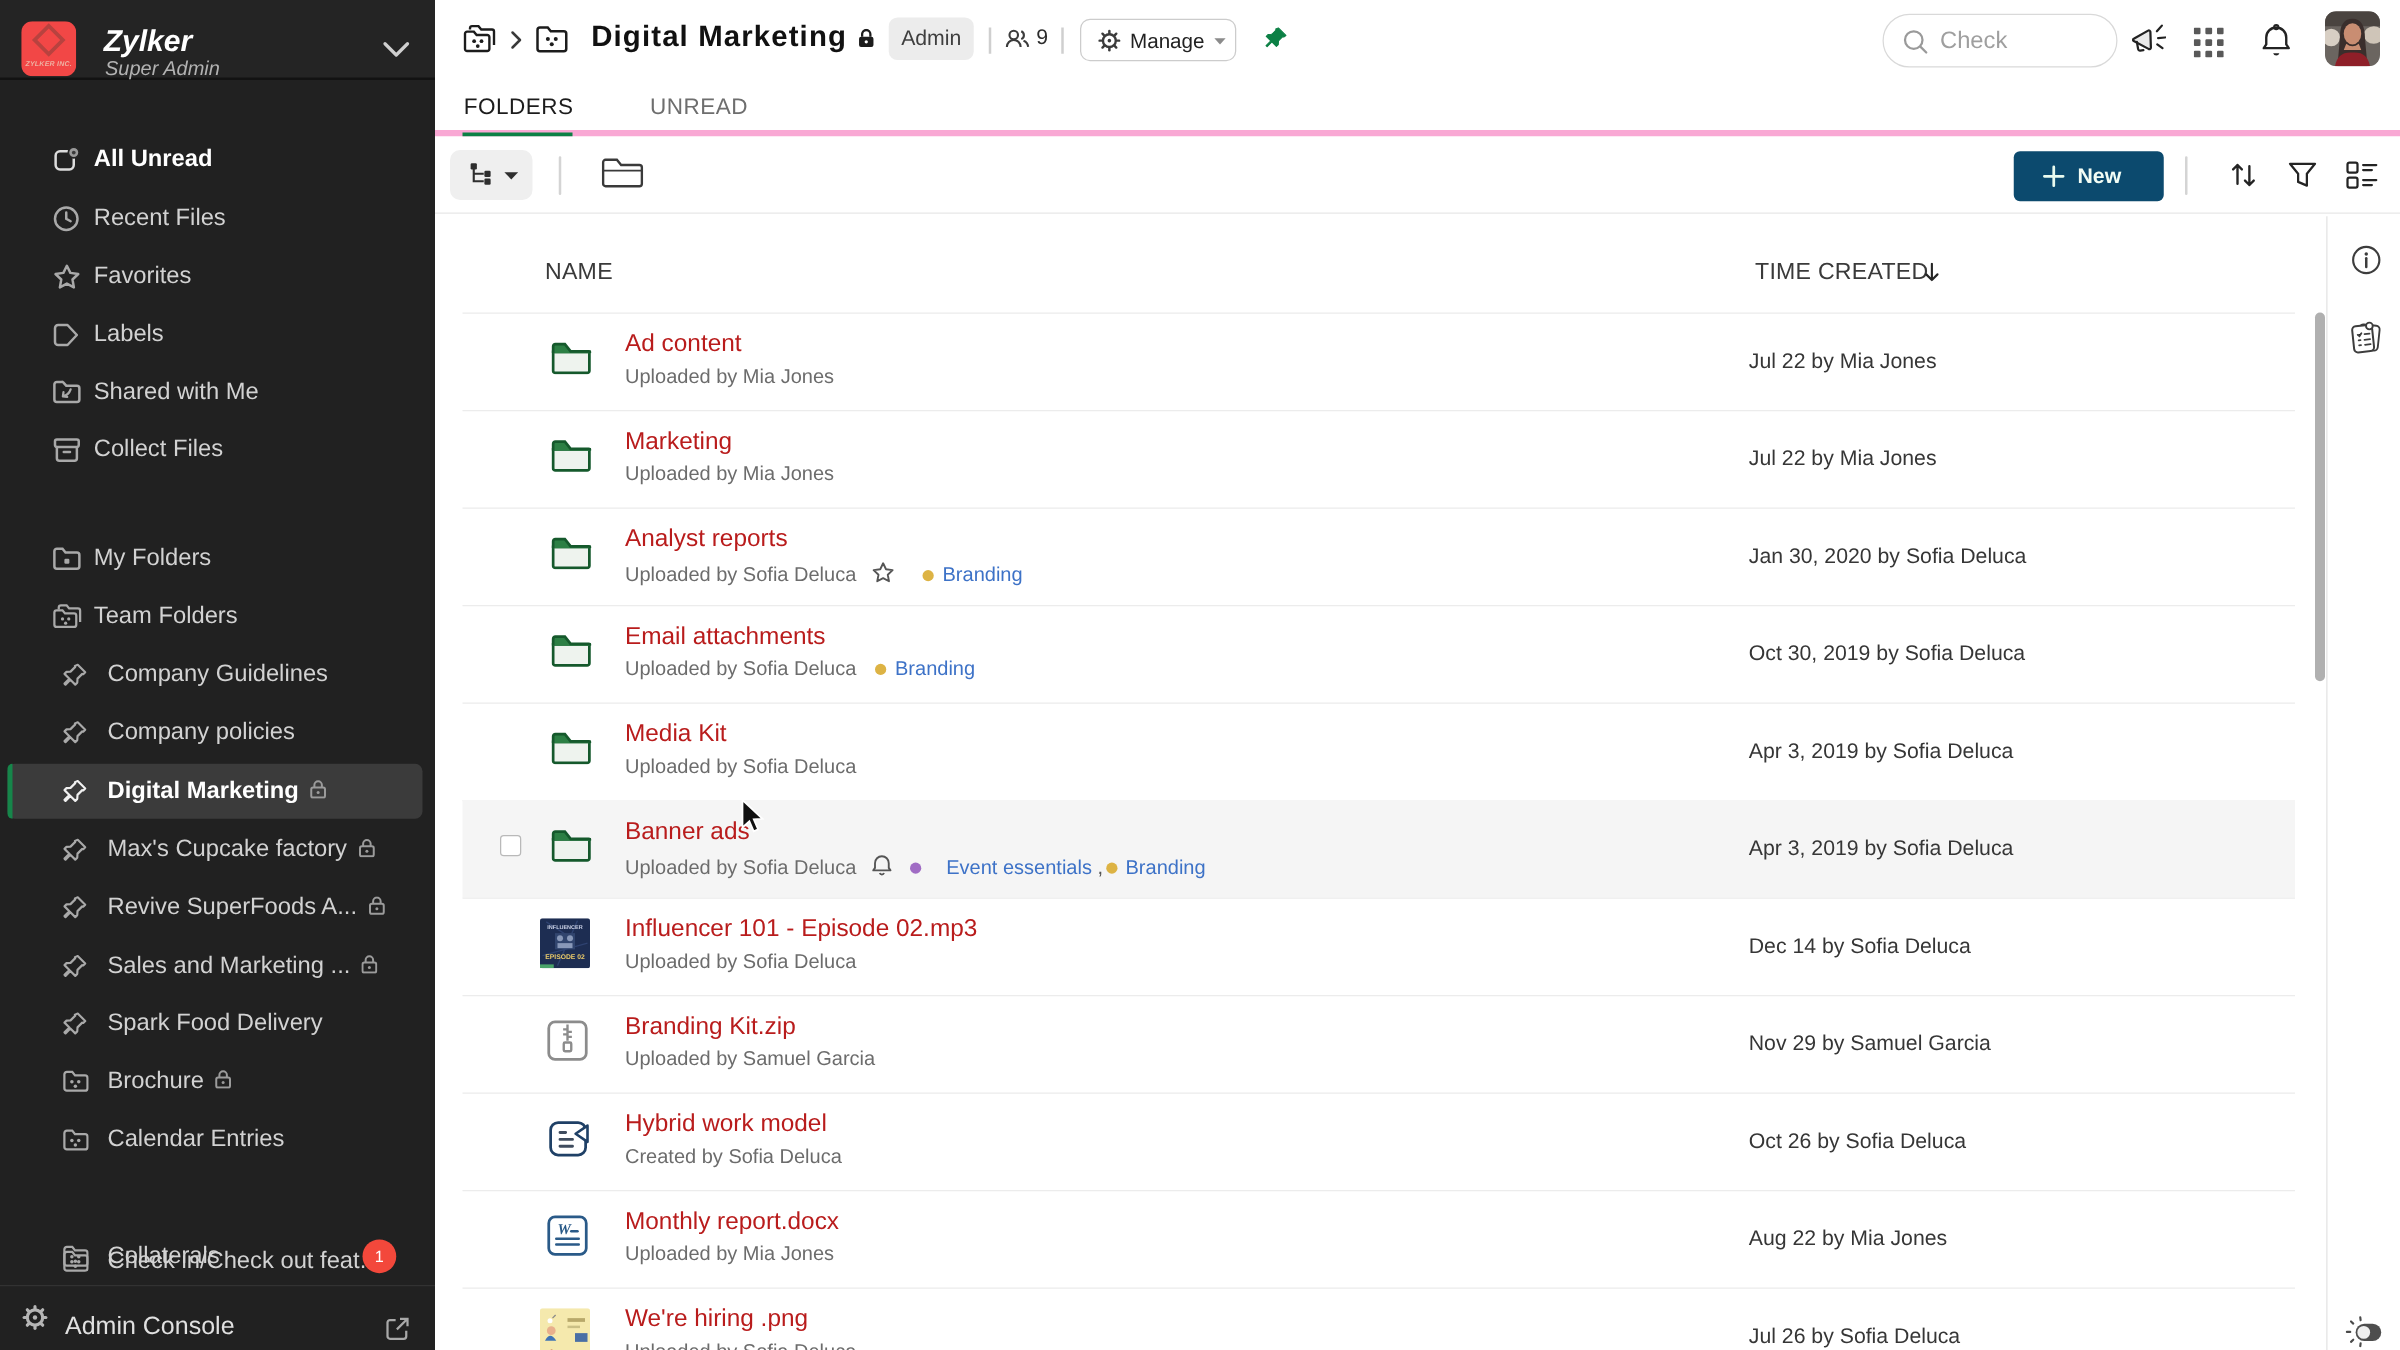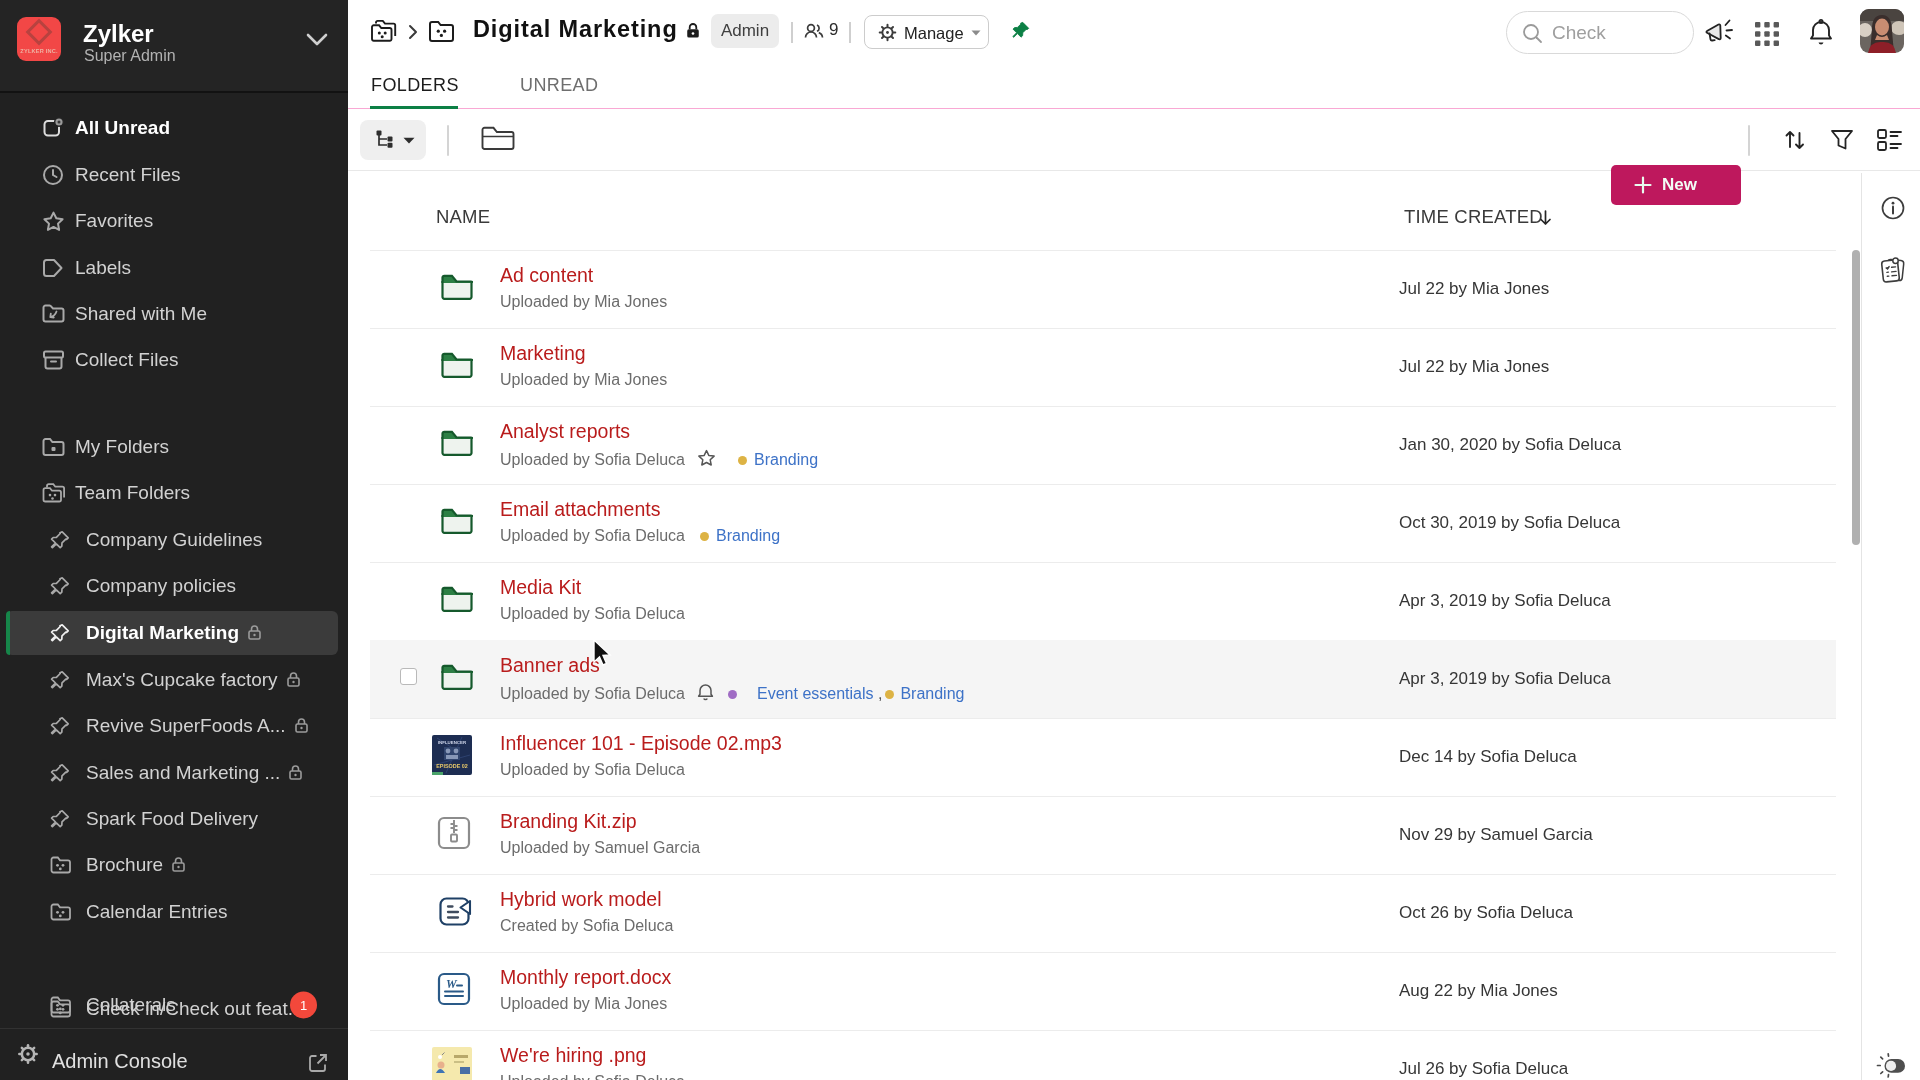--- a/index.html
+++ b/index.html
@@ -2,36 +2,36 @@
 <html><head>
 <meta charset="utf-8">
 <style>
 * { margin:0; padding:0; box-sizing:border-box; }
 html,body { width:1920px; height:1080px; overflow:hidden; background:#fff;
   font-family:"Liberation Sans", sans-serif; }
 .abs { position:absolute; }
 
 
 #sidebar { position:absolute; left:0; top:0; width:348px; height:1080px; background:#212121; }
-#sbhead { position:absolute; left:0; top:0; width:348px; height:93px; background:#242424; border-bottom:2px solid #121212; }
+#sbhead { position:absolute; left:0; top:0; width:348px; height:64px; background:#242424; border-bottom:2px solid #121212;font-style:italic; }
 .sb-item { position:absolute; left:0; width:348px; height:46px; color:#d2d2d2; font-size:19px; }
 .sb-item .ic { position:absolute; left:42px; top:50%; transform:translateY(-50%); }
 .sb-item .ic2 { position:absolute; left:50px; top:50%; transform:translateY(-50%); }
 .sb-item .tx { position:absolute; left:75px; top:50%; transform:translateY(-50%); white-space:nowrap; }
 .sb-item .tx2 { position:absolute; left:86px; top:50%; transform:translateY(-50%); white-space:nowrap; }
 .lock { display:inline-block; vertical-align:-1px; margin-left:9px; }
 #sbsel { position:absolute; left:6px; top:611px; width:332px; height:44px; background:#3b3b3b; border-radius:6px; }
 #sbsel::before { content:""; position:absolute; left:0; top:0; width:4px; height:44px; background:#16864a; border-radius:6px 0 0 6px; }
 .badge1 { position:absolute; left:290px; top:50%; transform:translateY(-50%); width:27px; height:27px; border-radius:50%; background:#f3483b; color:#fff; font-size:13px; text-align:center; line-height:27px; }
 #sbfoot { position:absolute; left:0; top:1028px; width:348px; height:52px; border-top:1px solid #323232; }
 
 
 #main { position:absolute; left:348px; top:0; width:1572px; height:1080px; background:#fff; }
 #crumb { position:absolute; left:0; top:0; width:1572px; height:62px; }
-#tabs { position:absolute; left:0; top:62px; width:1572px; height:47px; border-bottom:1px solid #f9a8d4; }
+#tabs { position:absolute; left:0; top:62px; width:1572px; height:47px; border-bottom:5px solid #f9a8d4; }
 .tab { position:absolute; top:13px; font-size:18px; letter-spacing:0.4px; }
 #toolbar { position:absolute; left:0; top:109px; width:1572px; height:62px; border-bottom:1px solid #e8e8e8; }
 .thead { position:absolute; top:206px; font-size:18.5px; color:#3a3a3a; letter-spacing:0.2px; }
 
 
 .row { position:absolute; left:22px; width:1466px; height:78px; }
 .row .ttl { position:absolute; left:130px; top:14px; font-size:19.5px; color:#b91c1c; white-space:nowrap; }
 .row .sub { position:absolute; left:130px; top:42.5px; font-size:16px; color:#6c6c6c; white-space:nowrap; }
 .row .dt  { position:absolute; left:1029px; top:50%; transform:translateY(-50%); font-size:17px; color:#363636; white-space:nowrap; }
 .row .icw { position:absolute; left:71px; top:50%; transform:translateY(-50%); }
@@ -377,21 +377,21 @@
       <svg class="abs" style="left:43px;top:17px" width="12" height="8" viewBox="0 0 12 8">
           <path d="M0.5 0.8 L6 6.5 L11.5 0.8 Z" fill="#2e2e2e"></path>
         </svg>
     </div>
     <div class="abs" style="left:99px;top:16px;width:2px;height:31px;background:#d4d4d4;border-radius:1px;"></div>
     <svg class="abs" style="left:133px;top:17px" width="34" height="25" viewBox="0 0 34 25">
       <path d="M1.5 3.8 a2 2 0 0 1 2-2 h9 l3.4 4.2 H30.5 a2 2 0 0 1 2 2 v13 a2 2 0 0 1 -2 2 H3.5 a2 2 0 0 1 -2-2 Z" fill="none" stroke="#3a3a3a" stroke-width="1.9"></path>
       <path d="M1.5 10.5 H32.5" stroke="#3a3a3a" stroke-width="1.5"></path>
     </svg>
 
-    <div class="abs" style="left:1263px;top:12px;width:130px;height:40px;background:#be185d;border-radius:5px;margin-top:44px;">
+    <div class="abs" style="left:1263px;top:12px;width:120px;height:40px;background:#0c4a6e;border-radius:5px;">
       <svg class="abs" style="left:22px;top:10px" width="20" height="20" viewBox="0 0 20 20">
           <path d="M10 2.5 V17.5 M2.5 10 H17.5" stroke="#e9fbef" stroke-width="2.2" stroke-linecap="round"></path>
         </svg>
       <div class="abs" style="left:51px;top:10px;color:#f2fdf5;font-size:17px;font-weight:bold;">New</div>
     </div>
     <div class="abs" style="left:1400px;top:16px;width:2px;height:31px;background:#d4d4d4;border-radius:1px;"></div>
     <svg class="abs" style="left:1434px;top:18px" width="26" height="26" viewBox="0 0 26 26">
       <path d="M8 20 V5 M4.5 8.5 L8 5 L11.5 8.5" fill="none" stroke="#242424" stroke-width="1.9" stroke-linecap="round" stroke-linejoin="round"></path>
       <path d="M17.5 6 V21 M14 17.5 L17.5 21 L21 17.5" fill="none" stroke="#242424" stroke-width="1.9" stroke-linecap="round" stroke-linejoin="round"></path>
     </svg>

